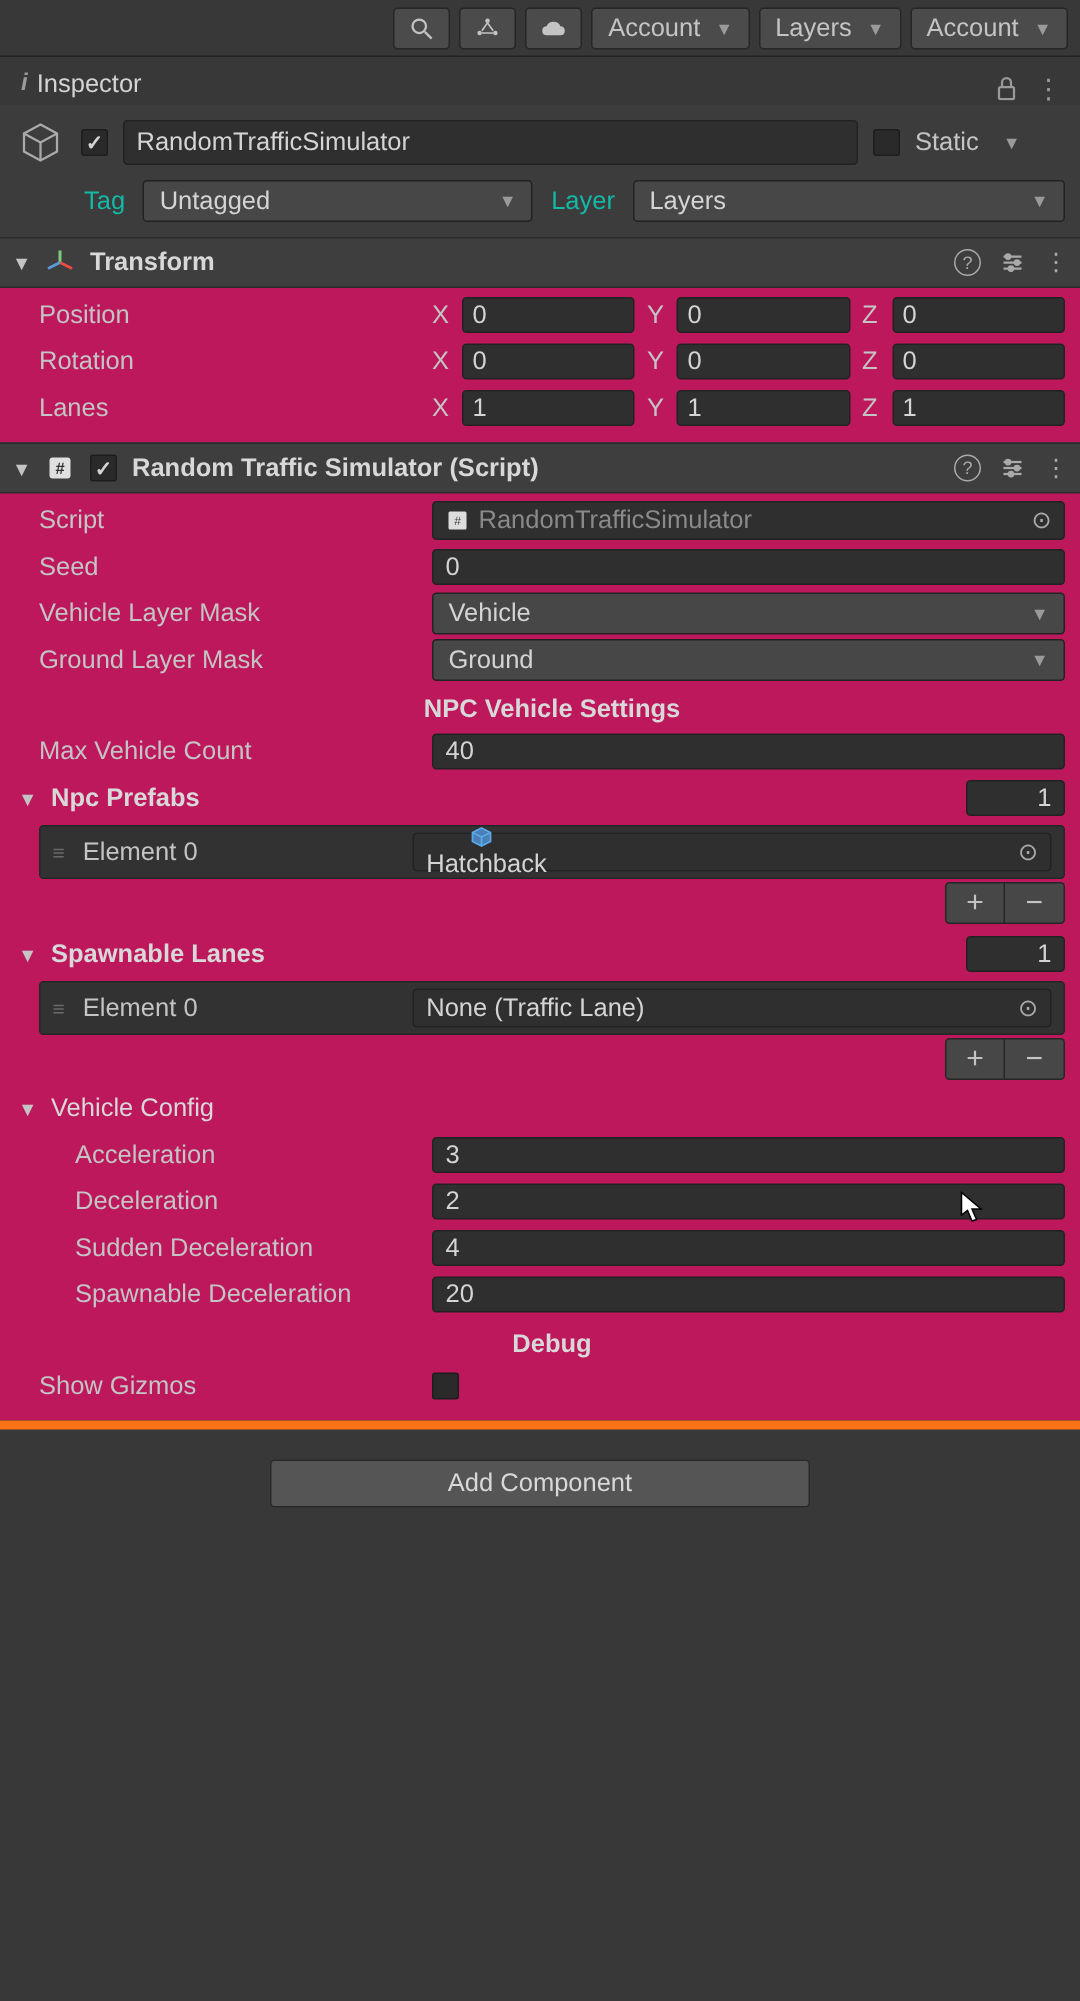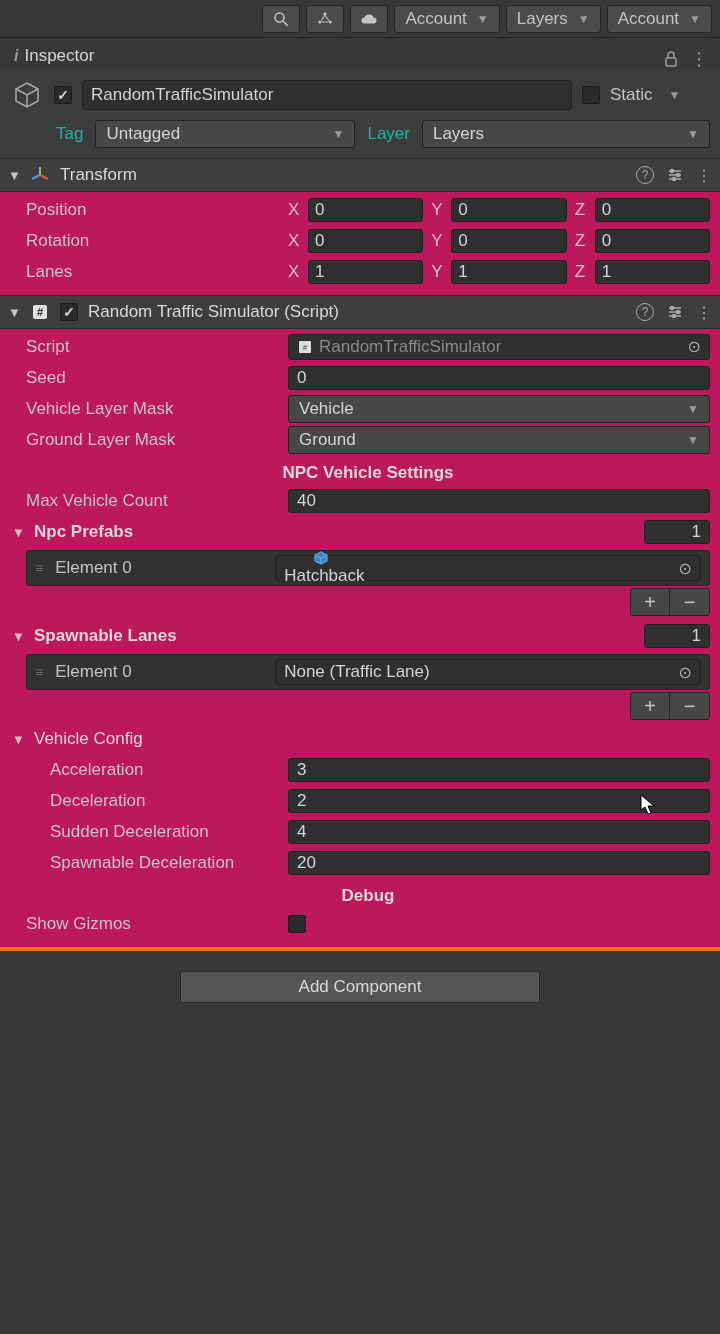--- a/index.html
+++ b/index.html
@@ -31,21 +31,21 @@
   .tag-row { background: #3c3c3c; padding: 4px 10px 10px 56px; display: flex; align-items: center; gap: 12px; }
   .small-label { color: #14b8a6; text-align: center; }
   .dropdown { height: 28px; background: #474747; border: 1px solid #222; border-radius: 3px; display: flex; align-items: center; justify-content: space-between; padding: 0 10px; color: #d4d4d4; }
   .tag-dd { flex: 0 0 260px; }
   .layer-dd { flex: 1; }
 
   
   .comp-header { height: 34px; background: #3e3e3e; border-top: 1px solid #2a2a2a; border-bottom: 1px solid #2a2a2a; display: flex; align-items: center; padding: 0 8px; gap: 10px; }
   .foldout { width: 12px; font-size: 13px; color: #c4c4c4; }
   .comp-icon { width: 20px; height: 20px; display: flex; align-items: center; justify-content: center; }
-  .comp-title { flex: 1; font-weight: normal; color: #d8d8d8; }
+  .comp-title { flex: 1; font-weight: bold; color: #d8d8d8; }
   .comp-ctrls { display: flex; gap: 12px; align-items: center; color: #aaa; font-size: 16px; }
   .help-circle { width: 18px; height: 18px; border: 1.5px solid #aaa; border-radius: 50%; display: inline-flex; align-items: center; justify-content: center; font-size: 12px; }
 
   
   .comp-body { background: #be185d; padding: 2px 10px 8px 10px; }
   .prop-row { display: flex; align-items: center; height: 31px; gap: 8px; }
   .prop-label { flex: 0 0 270px; padding-left: 16px; color: #c4c4c4; }
   .prop-label.indent2 { padding-left: 40px; }
   .xyz-group { flex: 1; display: flex; gap: 8px; }
   .xyz-item { flex: 1; display: flex; align-items: center; gap: 6px; }
@@ -67,21 +67,21 @@
 
   .array-element { background: #323232; border: 1px solid #262626; border-radius: 3px; margin: 2px 0 2px 16px; padding: 4px 8px; display: flex; align-items: center; gap: 10px; }
   .drag-handle { color: #6a6a6a; font-size: 14px; letter-spacing: 2px; }
   .element-label { flex: 0 0 210px; color: #c4c4c4; }
 
   .array-buttons { display: flex; justify-content: flex-end; gap: 0; margin: 2px 0 4px 16px; }
   .sq-btn { width: 40px; height: 28px; background: #474747; border: 1px solid #262626; display: flex; align-items: center; justify-content: center; font-size: 20px; color: #c4c4c4; }
   .sq-btn:first-child { border-radius: 3px 0 0 3px; }
   .sq-btn:last-child { border-radius: 0 3px 3px 0; border-left: none; }
 
-  .add-comp-wrap { background: #383838; padding: 20px 0; display: flex; justify-content: center; border-top: 4px solid #f97316; }
+  .add-comp-wrap { background: #383838; padding: 20px 0; display: flex; justify-content: center; border-top: 6px solid #f97316; }
   .add-comp { width: 360px; height: 32px; background: #555; border: 1px solid #2a2a2a; border-radius: 3px; display: flex; align-items: center; justify-content: center; color: #d8d8d8; }
 
   .cursor {
     position: absolute;
     left: 640px;
     top: 794px;
     width: 16px; height: 22px;
     pointer-events: none;
   }
   .cursor svg { width: 100%; height: 100%; }

